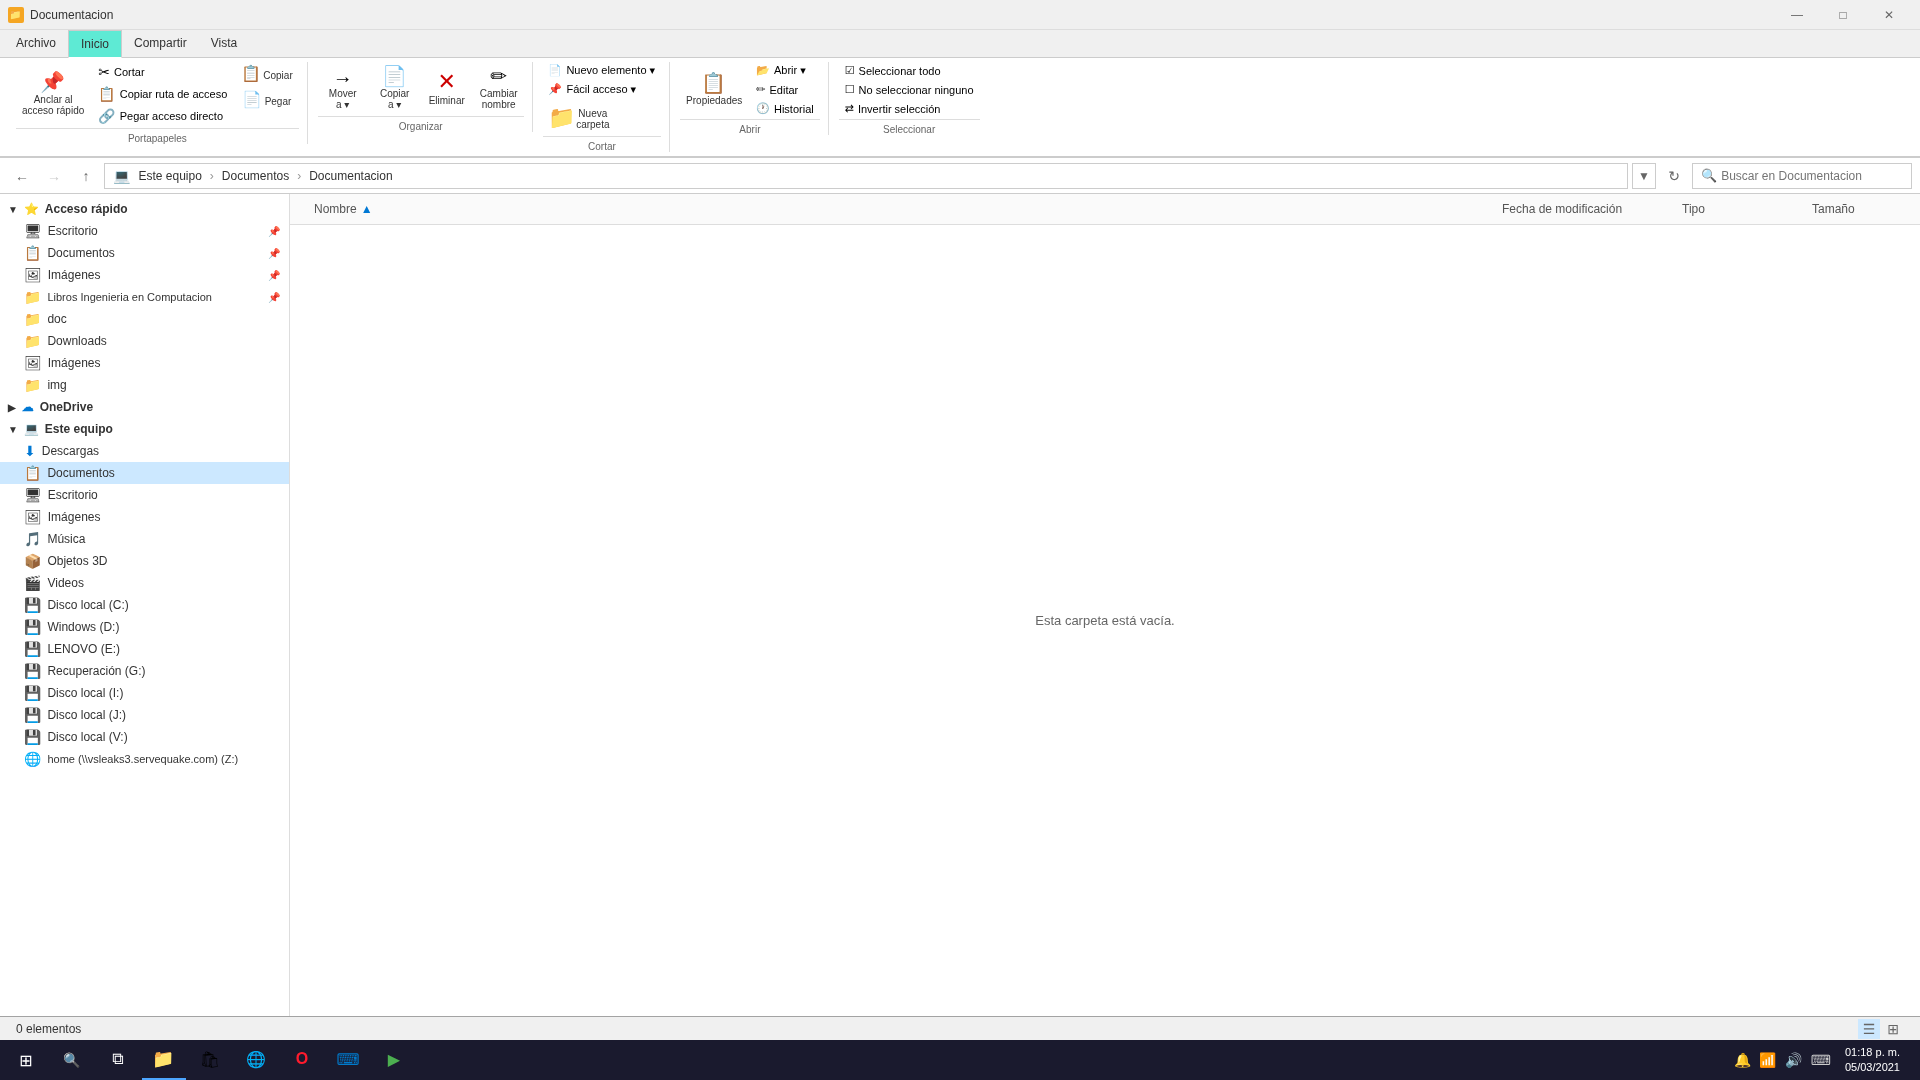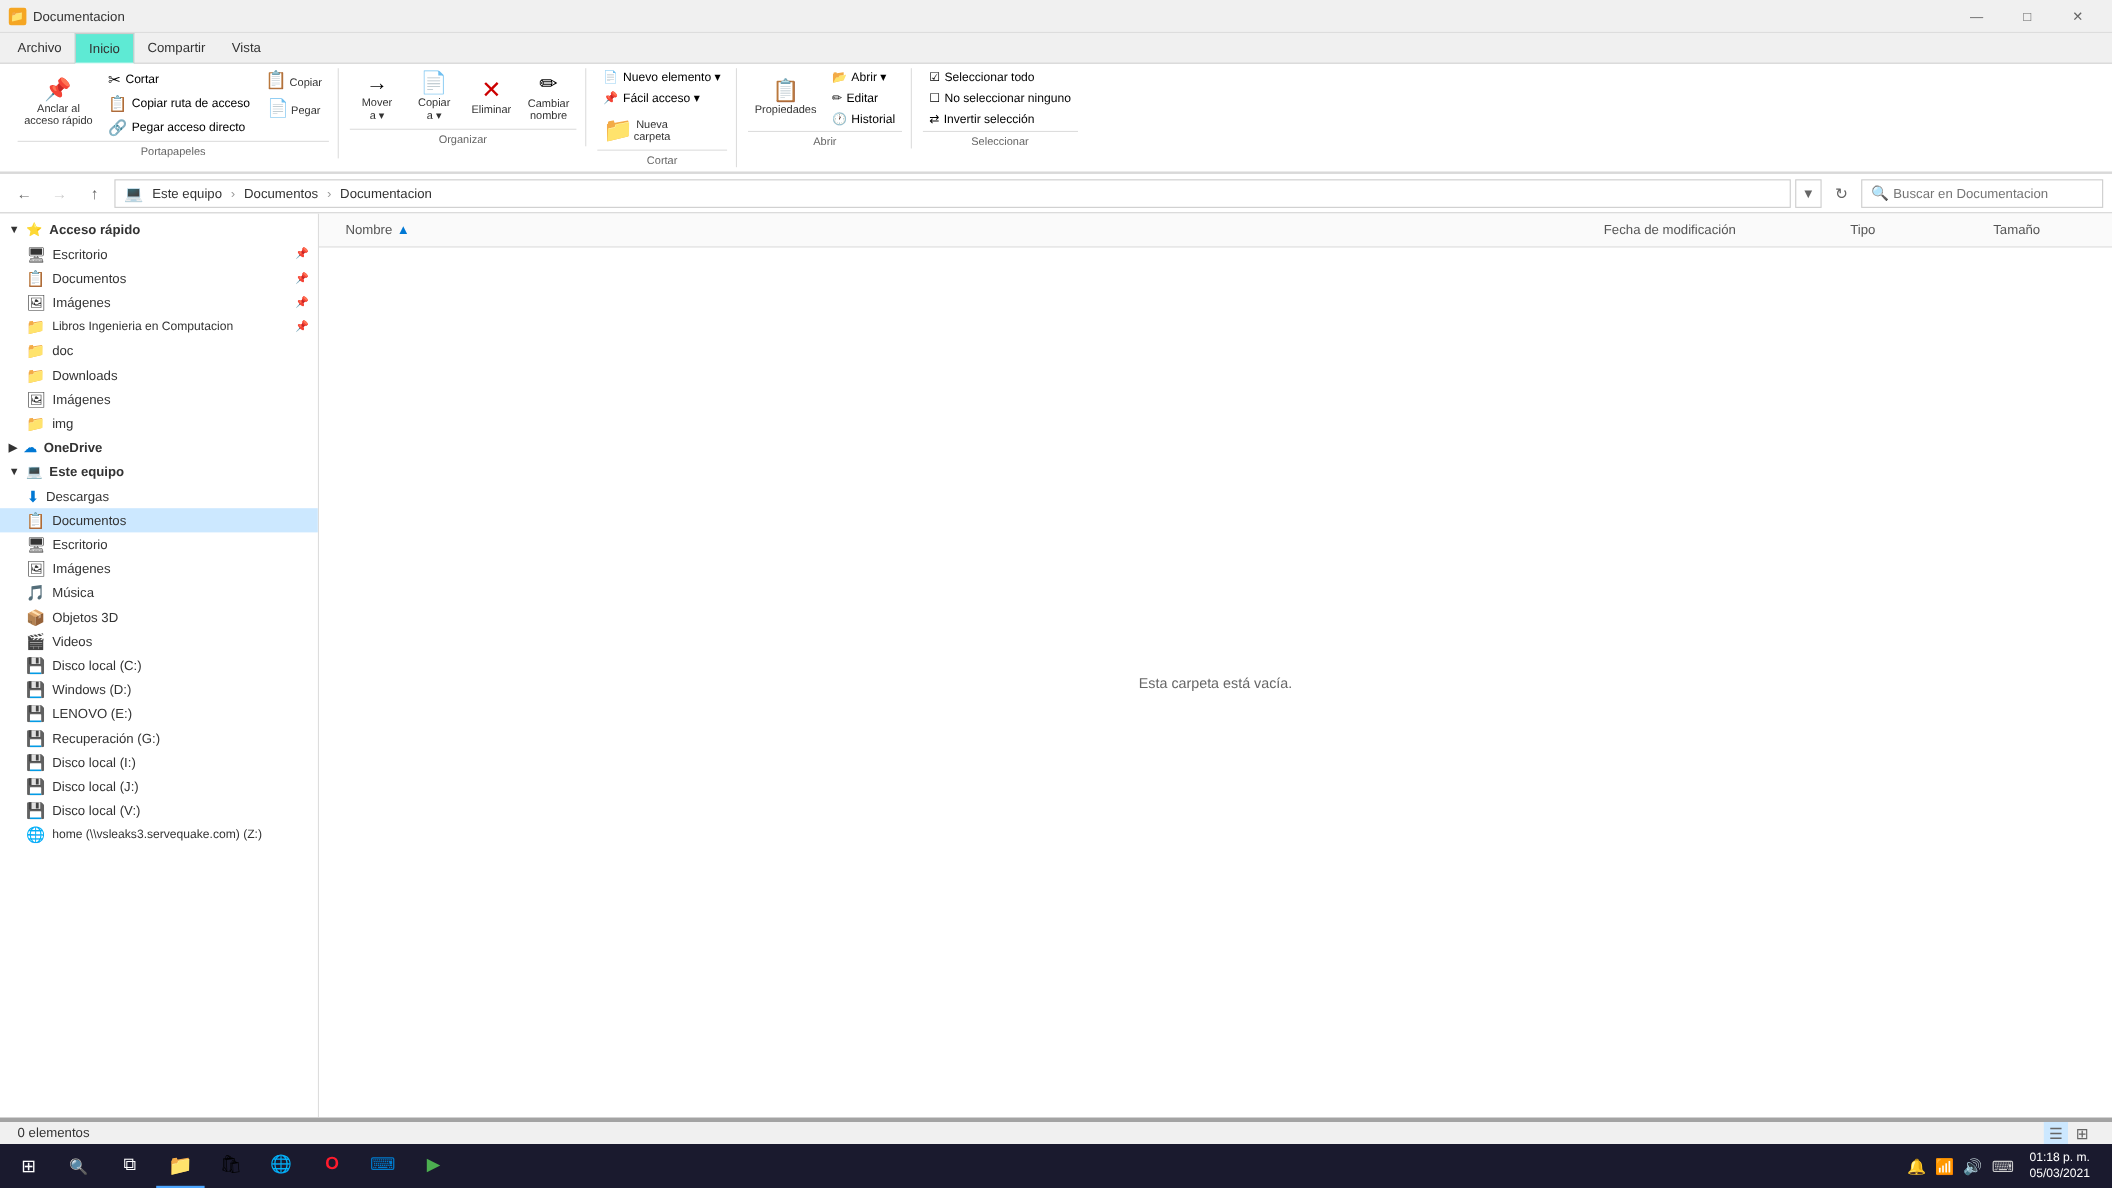--- a/index.html
+++ b/index.html
@@ -56,27 +56,27 @@
     .sidebar-section { display: flex; align-items: center; gap: 6px; padding: 4px 8px; cursor: pointer; font-size: 12px; font-weight: 600; color: #333; }
     .sidebar-icon { font-size: 14px; flex-shrink: 0; }
     .sidebar-pin { color: #ccc; font-size: 10px; margin-left: auto; }
 
     
     .content { flex: 1; display: flex; flex-direction: column; background: white; }
     .content-header { display: flex; border-bottom: 1px solid #ddd; padding: 4px 16px; background: #fafafa; }
     .col-header { font-size: 12px; color: #555; padding: 4px 8px; cursor: pointer; display: flex; align-items: center; gap: 4px; }
     .col-name { flex: 1; }
     .col-date { width: 180px; }
-    .col-type { width: 130px; margin-left: 44px; }
+    .col-type { width: 130px; }
     .col-size { width: 100px; }
     .content-body { flex: 1; display: flex; align-items: center; justify-content: center; }
     .empty-msg { color: #666; font-size: 13px; }
 
     
-    .status-bar { height: 24px; background: #f0f0f0; border-top: 4px solid #a3a3a3; display: flex; align-items: center; padding: 0 16px; justify-content: space-between; }
+    .status-bar { height: 24px; background: #f0f0f0; border-top: 1px solid #a3a3a3; display: flex; align-items: center; padding: 0 16px; justify-content: space-between; }
     .status-text { font-size: 12px; color: #333; }
     .view-controls { display: flex; gap: 2px; }
     .view-btn { width: 22px; height: 20px; display: flex; align-items: center; justify-content: center; cursor: pointer; font-size: 14px; color: #666; }
     .view-btn.active { background: #cce8ff; }
 
     
     .taskbar { height: 40px; background: #1a1a2e; display: flex; align-items: center; padding: 0 4px; gap: 2px; flex-shrink: 0; }
     .taskbar-start { width: 44px; height: 40px; display: flex; align-items: center; justify-content: center; cursor: pointer; }
     .taskbar-start-icon { font-size: 16px; color: white; }
     .taskbar-search { width: 44px; height: 40px; display: flex; align-items: center; justify-content: center; cursor: pointer; }

